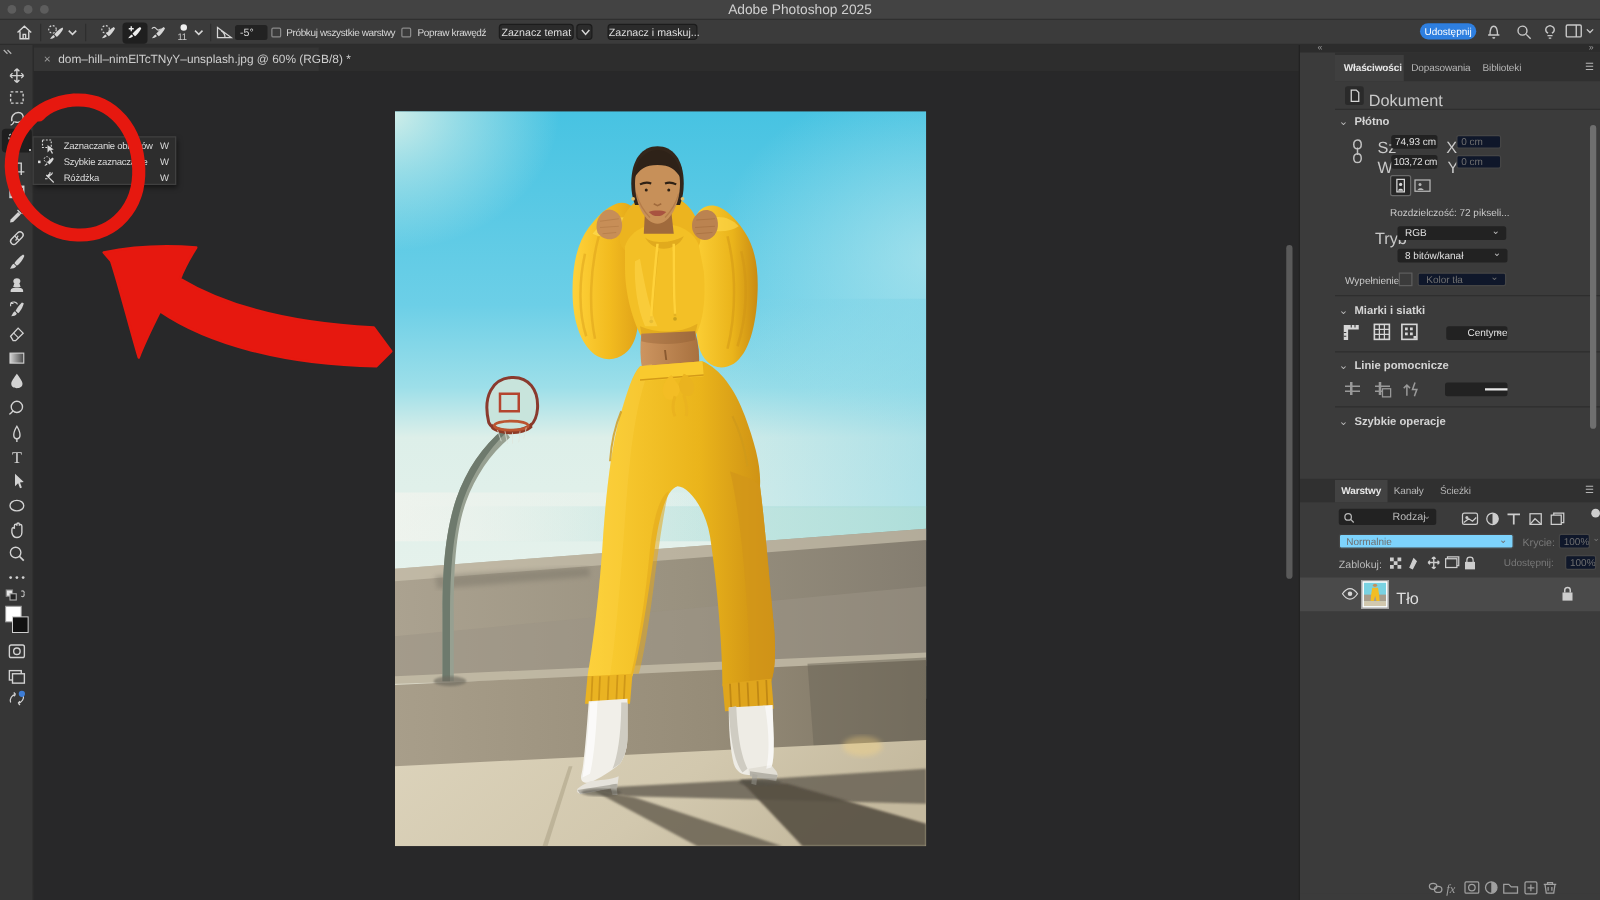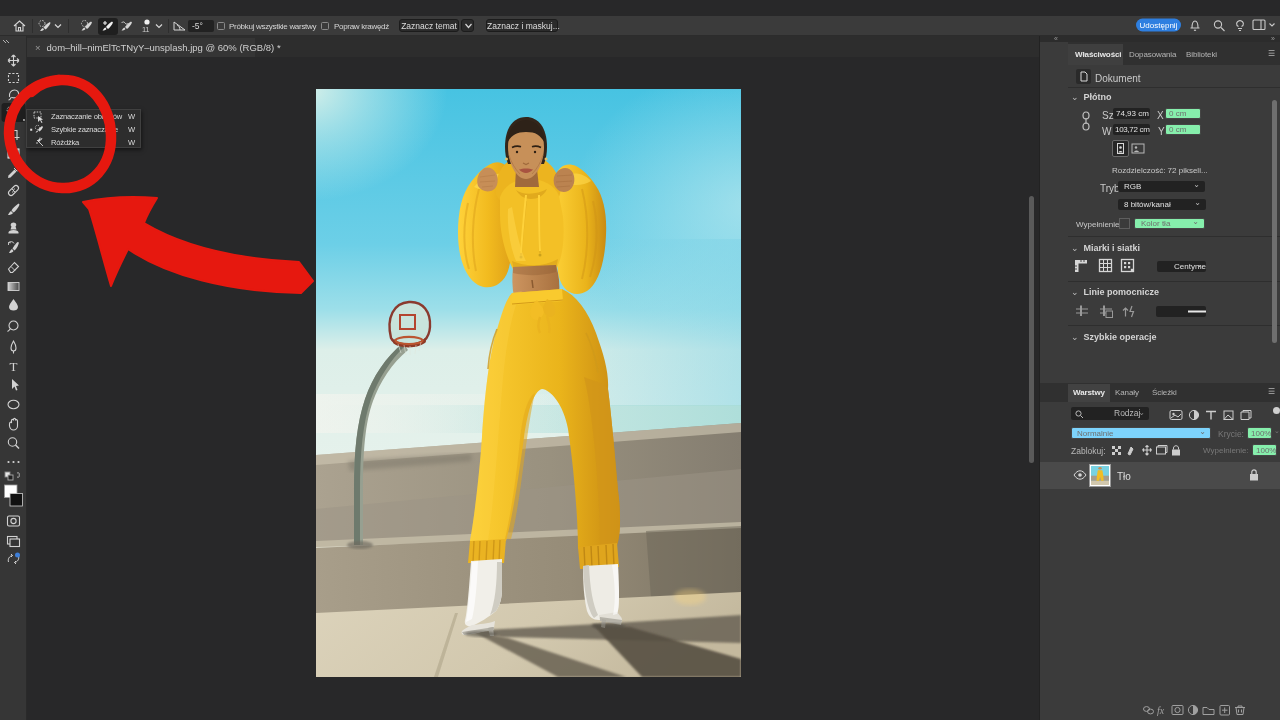--- a/index.html
+++ b/index.html
@@ -30,44 +30,50 @@
 
 
 #canvas { position:absolute; left:27px; top:57px; width:1013px; height:651px; background:#282829; }
 
 
 #panels { position:absolute; left:1040px; top:36px; width:240px; height:684px; background:#3b3b3b; }
 #iconstrip { position:absolute; left:1040px; top:41px; width:27px; height:679px; background:#363636; border-right:1px solid #2f2f2f; }
 .ptabbar { position:absolute; background:#303030; }
 .ptab { position:absolute; font-size:8px; color:#b5b5b5; letter-spacing:-0.1px; }
 .ptab.act { color:#e8e8e8; font-weight:bold; }
-.plabel { position:absolute; font-size:10px; color:#c9c9c9; white-space:nowrap; }
+.plabel { position:absolute; font-size:13px; color:#c9c9c9; white-space:nowrap; }
 .pdim { color:#787878; }
 .pinput { position:absolute; background:#222; border-radius:2px; color:#e0e0e0; font-size:8px; white-space:nowrap; overflow:hidden;padding-left:27px; }
-.pghost { position:absolute; background:#86efac; border:1px solid #454545; border-radius:2px; color:#6f6f6f; font-size:8px; white-space:nowrap; overflow:hidden; }
+.pghost { position:absolute; background:#0f172a; border:1px solid #454545; border-radius:2px; color:#6f6f6f; font-size:8px; white-space:nowrap; overflow:hidden; }
 .psep { position:absolute; left:1068px; width:212px; height:1px; background:#2e2e2e; }
 .phead { position:absolute; font-size:9px; font-weight:bold; color:#d4d4d4; }
 .chev { color:#bdbdbd; font-weight:normal; }
 
 
 #statusbar { position:absolute; left:27px; top:708px; width:1013px; height:12px; background:#3f3f3f; }
 #statusbar .seg { position:absolute; left:39px; top:0; width:130px; height:12px; background:#4a4a4a; }
 
 svg { display:block; }
 #annot { position:absolute; left:0; top:0; width:1280px; height:720px; pointer-events:none; }
 
 
 #flyout { position:absolute; left:26px; top:109px; width:115px; height:39px; background:#2d2d2d; border:1px solid #404040; box-shadow:1px 2px 4px rgba(0,0,0,.5); }
 .frow { position:absolute; left:0; width:113px; height:13px; color:#dcdcdc; font-size:7.6px; line-height:13px; white-space:nowrap; letter-spacing:-0.2px; }
 .frow .w { position:absolute; right:5px; top:0; }
 </style>
 </head>
 <body>
 <div id="app">
 
+  <div id="menubar">
+    <div class="tl" style="left:6px;"></div>
+    <div class="tl" style="left:19px;"></div>
+    <div class="tl" style="left:32px;"></div>
+    <div id="title">Adobe Photoshop 2025</div>
+  </div>
 
   <div id="optbar">
     <svg class="abs" style="left:0;top:0;" width="1280" height="20" id="optsvg">
       <g stroke="#d6d6d6" fill="none" stroke-width="1.1">
 
         <path d="M14,10 L19.5,5 L25,10 M16,9 L16,15 L23,15 L23,9 M18.5,15 L18.5,11.5 L20.5,11.5 L20.5,15"></path>
 
         <g transform="translate(45,10)">
             <path d="M5,-4 C2,-2.5 -0.5,0 -1.5,1.5 L0.5,3.5 C2,2.5 4.5,-0.5 5.5,-3 Z M-2,2 C-3.5,2.5 -4,4 -5,5 C-3.5,5 -2,4.5 -1,3.5 Z" fill="#d6d6d6" stroke="none"></path>
             <circle cx="-3" cy="-2.5" r="3" stroke-dasharray="1.5,1.3" stroke-width="0.9"></circle>
@@ -642,21 +648,21 @@
         <g transform="translate(45,0)">
             <rect x="1.5" y="3" width="9" height="7"></rect>
             <path d="M3,3 L3,1.5 L12,1.5 L12,8.5 L10.5,8.5"></path>
           </g>
         <g transform="translate(60,0)">
             <rect x="2" y="5.5" width="8" height="6" fill="#cdcdcd" stroke="none"></rect>
             <path d="M3.5,5.5 L3.5,4 C3.5,1 8.5,1 8.5,4 L8.5,5.5"></path>
           </g>
       </g>
     </svg>
-    <div class="plabel pdim" style="left:163px; top:410px; font-size:8px;">Wypełnienie:</div>
+    <div class="plabel pdim" style="left:163px; top:410px; font-size:8px;">Udostępnij:</div>
     <div class="pghost" style="left:212px; top:408px; width:25px; height:12px; line-height:11px; padding-left:3px;">100%</div>
 
     <div class="abs" style="left:0px; top:426px; width:240px; height:27px; background:#4a4a4a;"></div>
     <svg class="abs" style="left:33px; top:434px;" width="14" height="10">
         <path d="M1,5 C3,2 5,0.8 7,0.8 C9,0.8 11,2 13,5 C11,8 9,9.2 7,9.2 C5,9.2 3,8 1,5 Z" fill="none" stroke="#d8d8d8" stroke-width="1"></path>
         <circle cx="7" cy="5" r="1.8" fill="#d8d8d8"></circle>
       </svg>
     <div class="abs" style="left:49px; top:428px; width:22px; height:23px; background:#fff; border:1px solid #9a9a9a; padding:1px;">
       <svg width="18" height="19" viewBox="0 0 425 588" preserveAspectRatio="none">
           <rect width="425" height="588" fill="#79d2e2"></rect>

